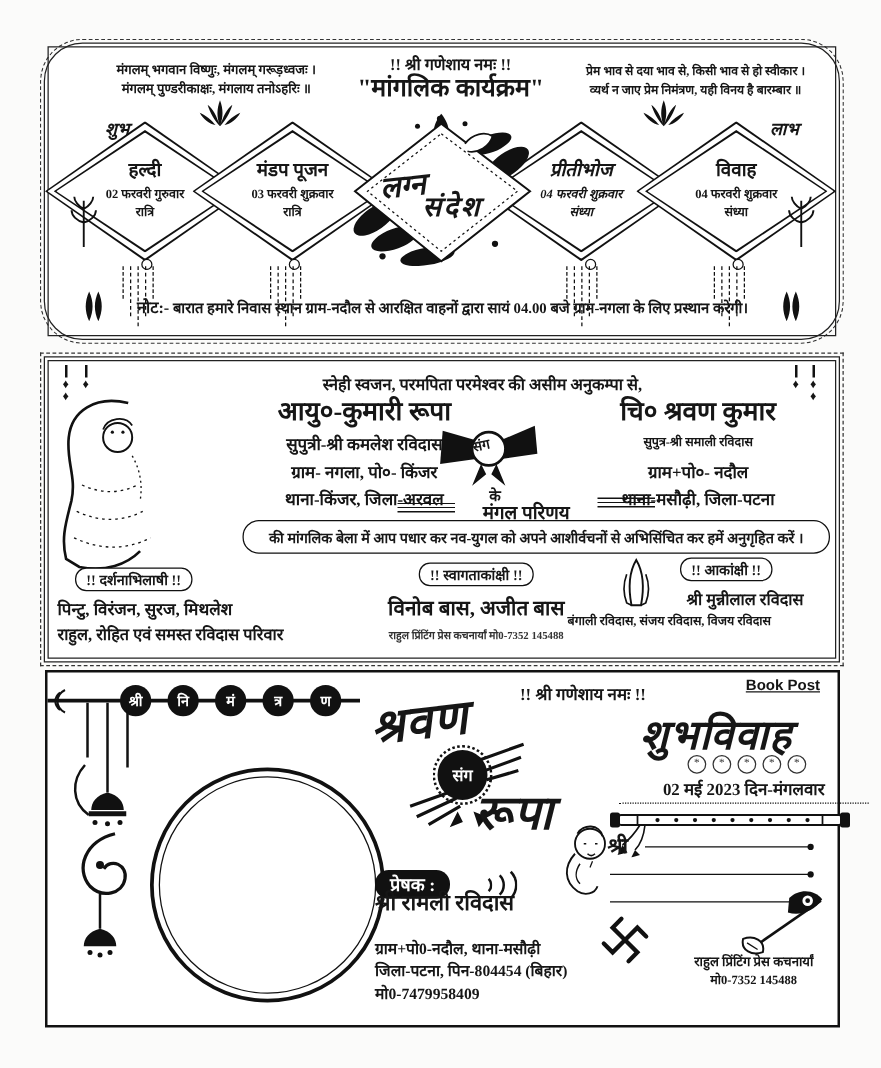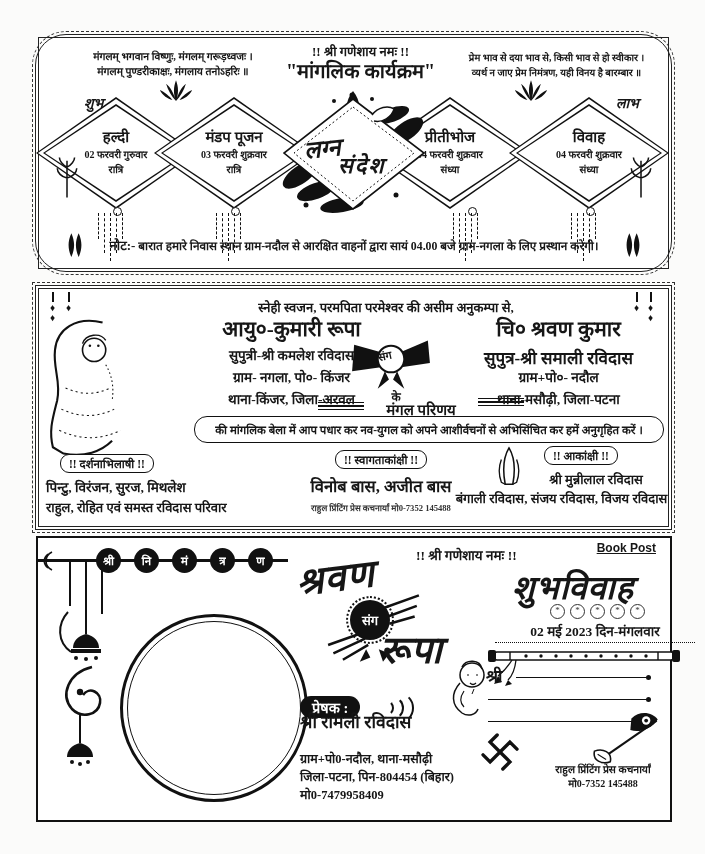--- a/index.html
+++ b/index.html
@@ -79,21 +79,21 @@
       <div class="dl d1"></div>
         <div class="dl d2"></div>
         <div class="dl d3"></div>
         <div class="dl d4"></div>
       <div class="dtxt">
           <span class="ev-name" style="width:70px;">मंडप पूजन</span>
         <span class="ev-date">03 फरवरी शुक्रवार</span>
         <span class="ev-time">रात्रि</span>
         </div>
     </div>
-    <div class="diamond" style="left:334px;top:62px;">
+    <div class="diamond" style="left:349px;top:62px;font-style:italic;">
       <div class="dl d1"></div>
         <div class="dl d2"></div>
         <div class="dl d3"></div>
         <div class="dl d4"></div>
       <div class="dtxt">
           <span class="ev-name">प्रीतीभोज</span>
         <span class="ev-date">04 फरवरी शुक्रवार</span>
         <span class="ev-time">संध्या</span>
         </div>
     </div>
@@ -226,41 +226,41 @@
         <circle cx="42" cy="32" r="13" fill="#fff" stroke="#111" stroke-width="2"></circle>
       </svg>
       <span class="abs b" style="left:30px;top:24px;font-size:11px;transform:rotate(-12deg);">संग</span>
     </div>
     <div class="abs ctr b" style="left:330px;top:102px;width:60px;font-size:12px;">के</div>
     <div class="abs triple" style="left:282px;top:116px;width:46px;"></div>
     <div class="abs ctr b" style="left:330px;top:113px;width:110px;font-size:15px;">मंगल परिणय</div>
     <div class="abs triple" style="left:442px;top:112px;width:46px;"></div>
 
     <div class="abs ctr b" style="left:420px;top:28px;width:205px;font-size:21px;">चि० श्रवण कुमार</div>
-    <div class="abs ctr b" style="left:420px;top:60px;width:205px;font-size:17px;">सुपुत्र-श्री समाली रविदास</div>
+    <div class="abs ctr b" style="left:420px;top:60px;width:205px;font-size:10px;">सुपुत्र-श्री समाली रविदास</div>
     <div class="abs ctr b" style="left:420px;top:82px;width:205px;font-size:13.5px;">ग्राम+पो०- नदौल</div>
     <div class="abs ctr b" style="left:420px;top:104px;width:205px;font-size:13.5px;">थाना-मसौढ़ी, जिला-पटना</div>
 
     <div class="abs blessing" style="left:158px;top:130px;width:468px;height:25px;">की मांगलिक बेला में आप पधार कर नव-युगल को अपने आशीर्वचनों से अभिसिंचित कर हमें अनुगृहित करें ।</div>
 
     <div class="abs" style="left:24px;top:168px;"><span class="pill">!! दर्शनाभिलाषी !!</span></div>
     <div class="abs b" style="left:10px;top:192px;width:240px;font-size:13.5px;">पिन्टु, विरंजन, सुरज, मिथलेश</div>
     <div class="abs b" style="left:10px;top:212px;width:250px;font-size:13px;">राहुल, रोहित एवं समस्त रविदास परिवार</div>
 
     <div class="abs ctr" style="left:255px;top:164px;width:180px;"><span class="pill">!! स्वागताकांक्षी !!</span></div>
     <div class="abs ctr b" style="left:240px;top:188px;width:210px;font-size:16.5px;">विनोब बास, अजीत बास</div>
     <div class="abs ctr b" style="left:240px;top:216px;width:210px;font-size:8.6px;color:#333;">राहुल प्रिंटिंग प्रेस कचनार्यां मो0-7352 145488</div>
 
     <svg class="abs" style="left:452px;top:160px;width:42px;height:44px;" viewBox="0 0 44 46">
       <path d="M22 2C16 12 15 24 18 40h8C29 24 28 12 22 2Z" fill="#fff" stroke="#111" stroke-width="1.6"></path>
       <path d="M14 14c-3 8-3 16 0 24l4 2M30 14c3 8 3 16 0 24l-4 2" fill="none" stroke="#111" stroke-width="1.4"></path>
     </svg>
     <div class="abs" style="left:508px;top:160px;"><span class="pill">!! आकांक्षी !!</span></div>
     <div class="abs ctr b" style="left:490px;top:184px;width:140px;font-size:13px;">श्री मुन्नीलाल रविदास</div>
-    <div class="abs b" style="left:418px;top:203px;width:215px;font-size:13px;text-align:center;">बंगाली रविदास, संजय रविदास, विजय रविदास</div>
+    <div class="abs b" style="left:418px;top:203px;width:215px;font-size:10px;">बंगाली रविदास, संजय रविदास, विजय रविदास</div>
   </div>
 
   <div class="panel3" style="left:36px;top:536px;width:632px;height:282px;">
 
     <div class="abs" style="left:0;top:21px;width:250px;height:3px;background:#111;"></div>
     <svg class="abs" style="left:2px;top:12px;width:14px;height:22px;" viewBox="0 0 14 22">
         <path d="M12 2C4 6 4 16 12 20M8 4C3 8 3 14 8 18" stroke="#111" fill="none" stroke-width="1.6"></path>
       </svg>
     <div class="abs" style="left:58px;top:10px;display:flex;gap:13px;">
       <span class="nim-circ">श्री</span>

